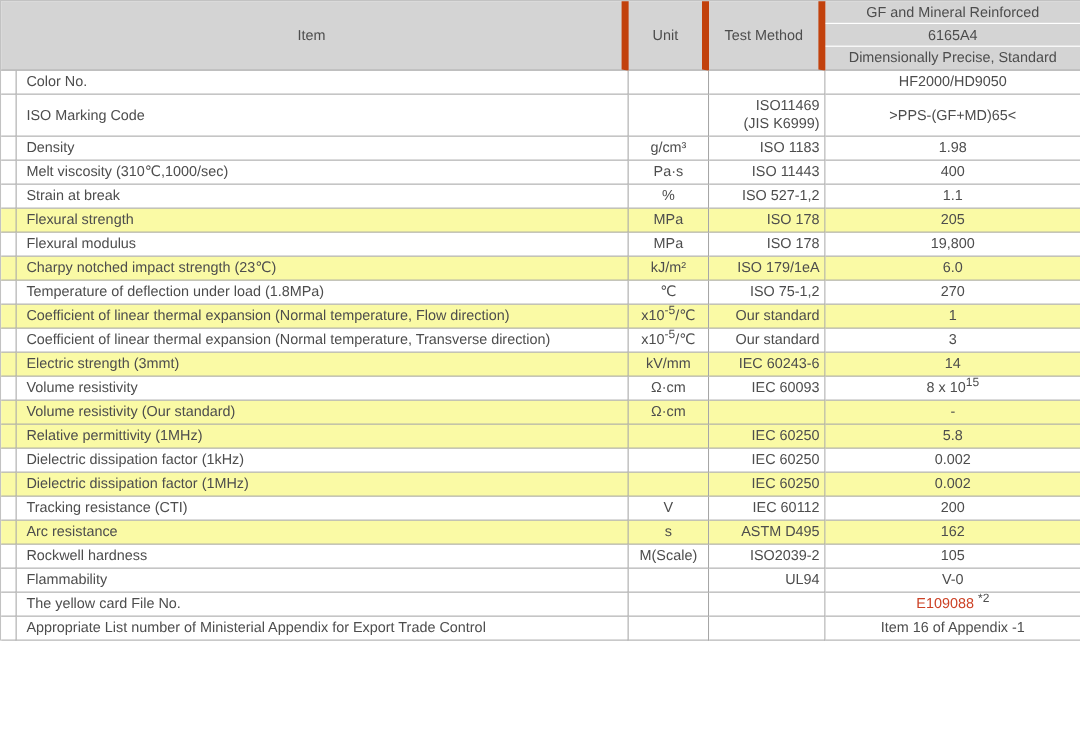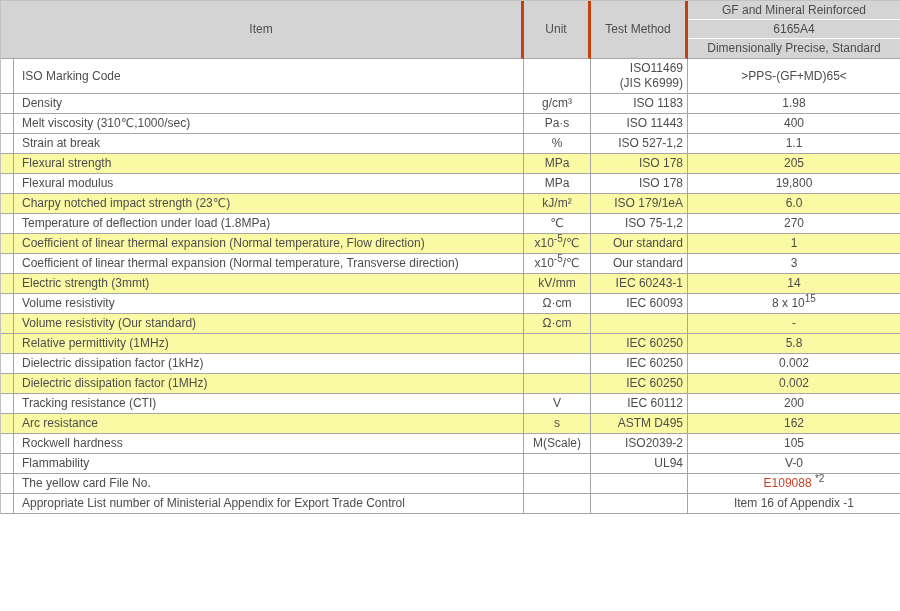--- a/index.html
+++ b/index.html
@@ -19,21 +19,21 @@
     box-sizing:border-box;
     font-family:"Liberation Sans","DejaVu Sans",sans-serif;
     font-size:12px;line-height:15px;color:var(--text);
     border-right:1px solid var(--border);
     border-bottom:1px solid var(--border);
     padding:2px 4px;background:#ffffff;vertical-align:middle;
   }
   td{height:20px;}
   thead th{
     background:var(--header-bg);
-    border-right:3px solid #c2410c;
+    border-right:6px solid #c2410c;
     border-bottom:1px solid var(--border);
     font-weight:normal;text-align:center;padding:0;height:57px;
   }
   thead th.last{border-right:1px solid var(--border);}
   .product-line{height:18px;line-height:18px;border-bottom:1px solid #ffffff;}
   .product-line.last{border-bottom:none;height:19px;line-height:19px;}
   tr.hl td{background:var(--hl);}
   td.spacer{padding:0;}
   td.item{text-align:left;padding-left:8px;}
   td.unit,td.test,td.value{text-align:center;}
@@ -61,20 +61,27 @@
         <th class="last">
           <div class="product-line">GF and Mineral Reinforced</div>
           <div class="product-line">6165A4</div>
           <div class="product-line last">Dimensionally Precise, Standard</div>
         </th>
       </tr>
     </thead>
     <tbody>
         <tr>
           <td class="spacer"></td>
+          <td class="item">Color No.</td>
+          <td class="unit"></td>
+          <td class="test"></td>
+          <td class="value">HF2000/HD9050</td>
+        </tr>
+        <tr>
+          <td class="spacer"></td>
           <td class="item">ISO Marking Code</td>
           <td class="unit"></td>
           <td class="test">ISO11469
 (JIS K6999)</td>
           <td class="value">&gt;PPS-(GF+MD)65&lt;</td>
         </tr>
         <tr>
           <td class="spacer"></td>
           <td class="item">Density</td>
           <td class="unit">g/cm³</td>
@@ -134,21 +141,21 @@
           <td class="spacer"></td>
           <td class="item">Coefficient of linear thermal expansion (Normal temperature, Transverse direction)</td>
           <td class="unit">x10<sup>-5</sup>/℃</td>
           <td class="test">Our standard</td>
           <td class="value">3</td>
         </tr>
         <tr class="hl">
           <td class="spacer"></td>
           <td class="item">Electric strength (3mmt)</td>
           <td class="unit">kV/mm</td>
-          <td class="test">IEC 60243-1</td>
+          <td class="test">IEC 60243-6</td>
           <td class="value">14</td>
         </tr>
         <tr>
           <td class="spacer"></td>
           <td class="item">Volume resistivity</td>
           <td class="unit">Ω·cm</td>
           <td class="test">IEC 60093</td>
           <td class="value">8 x 10<sup>15</sup></td>
         </tr>
         <tr class="hl">

